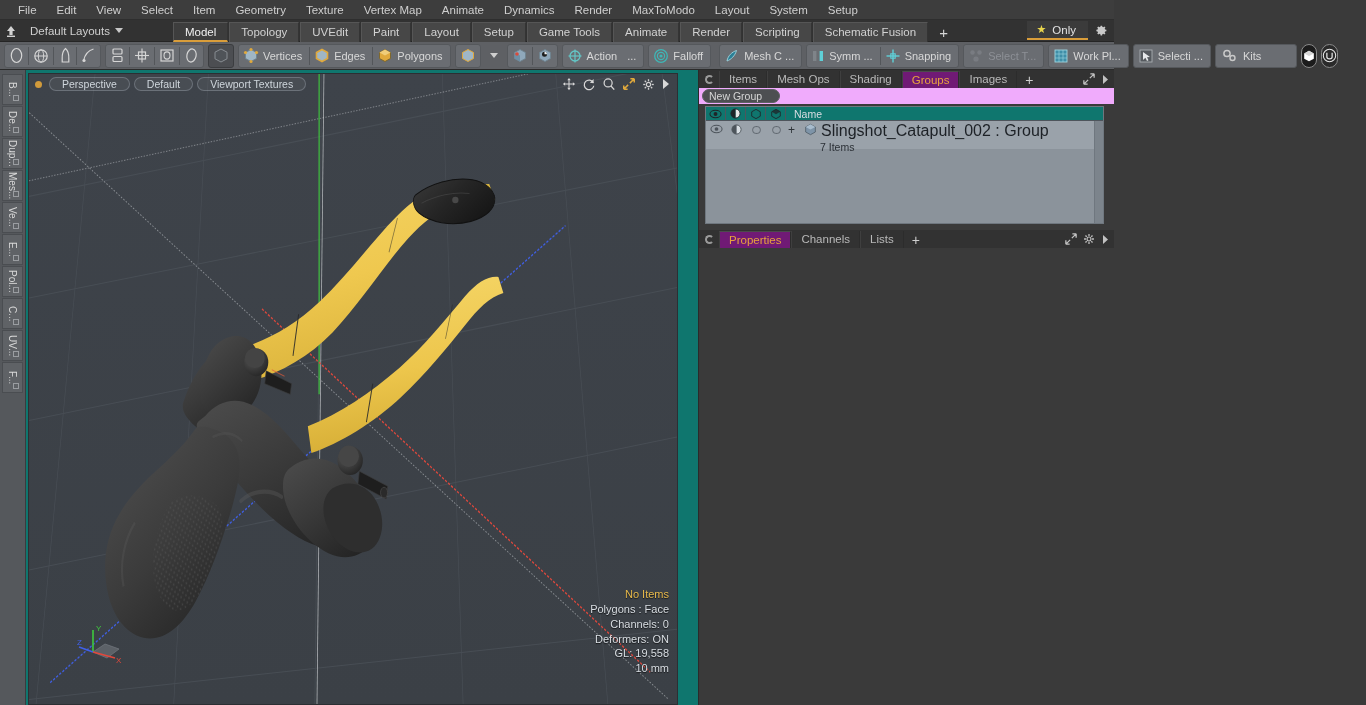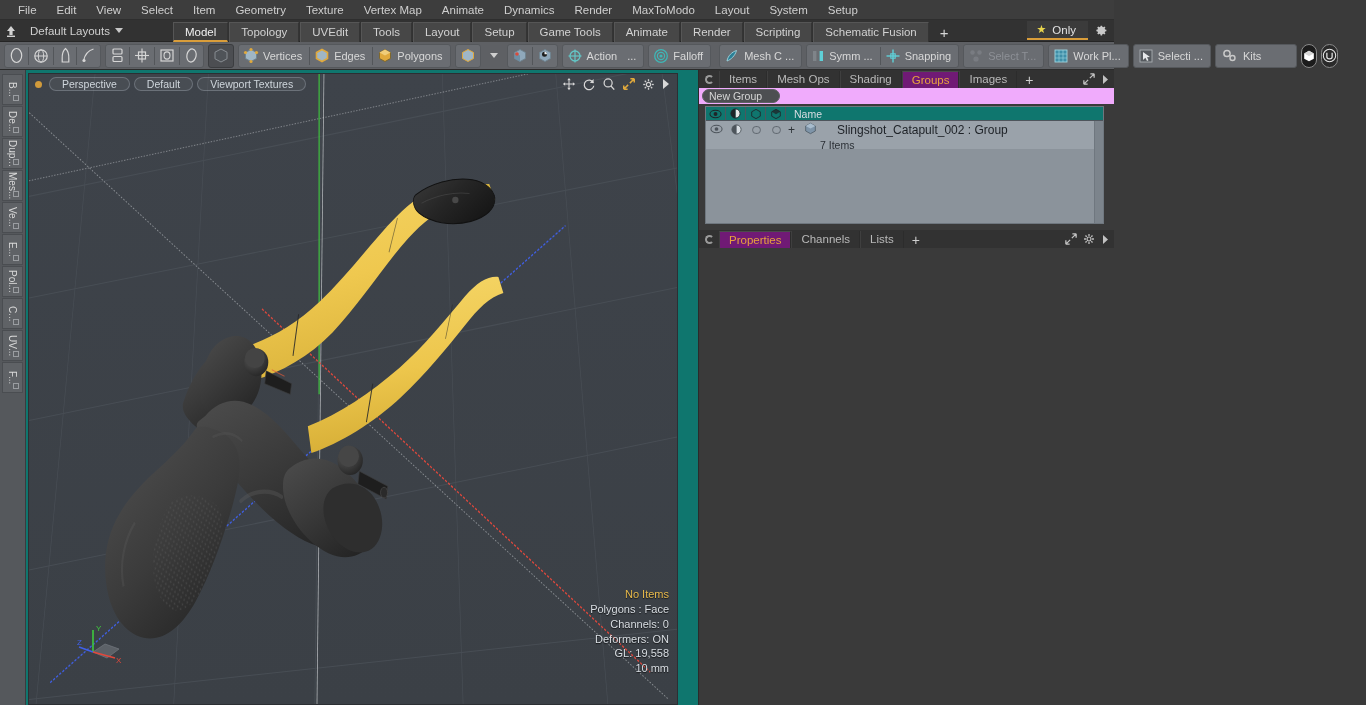--- a/index.html
+++ b/index.html
@@ -132,21 +132,21 @@
     margin:2px 10px 0 6px; background:#8b939b; border:1px solid #6f777f; flex:0 0 118px; display:flex; flex-direction:column;
   }
   .tree-head{ height:14px; display:flex; background:#0f766e; border-bottom:1px solid #4e555c; }
   .th-ic{ width:20px; display:flex; align-items:center; justify-content:center; border-right:1px solid #4e555c; }
   .th-name{ flex:1; color:#d8dde2; font-size:10.5px; line-height:14px; padding-left:8px; }
   .tree-body{ flex:1; position:relative; display:flex; }
   .tr-row{ display:flex; height:28px; width:100%; background:#9aa2aa; }
   .tr-ic{ width:20px; display:flex; align-items:flex-start; justify-content:center; padding-top:3px; }
   .tr-main{ flex:1; padding-left:6px; padding-top:1px; position:relative; }
   .tr-expand{ position:absolute; left:2px; top:4px; color:#2e3338; font-size:12px; line-height:10px; }
-  .tr-title{ display:flex; align-items:center; gap:20px; color:#1d2126; font-size:12px; padding-left:12px; }
+  .tr-title{ display:flex; align-items:center; gap:4px; color:#1d2126; font-size:16px; padding-left:12px; }
   .tr-sub{ color:#2b3036; font-size:10.5px; padding-left:28px; margin-top:1px; }
   .tree-scroll{ width:9px; background:#7c848c; border-left:1px solid #6f777f; }
   .tree-fill{ flex:1; background:#8b939b; }
 
   .ptabrow2{ margin-top:6px; }
   .prop-area{ flex:1 1 auto; background:#3a3a3a; }
 
   
   .statusbar{
     height:26px; flex:0 0 26px; background:#4a4d51; display:flex; align-items:center;
@@ -198,21 +198,21 @@
     </div>
     <div class="layout-sel">
       <span>Default Layouts</span>
       <span class="caret-dn"></span>
     </div>
 
     <div class="ltabs">
       <div class="ltab active">Model</div>
       <div class="ltab">Topology</div>
       <div class="ltab">UVEdit</div>
-      <div class="ltab">Tools</div>
+      <div class="ltab">Paint</div>
       <div class="ltab">Layout</div>
       <div class="ltab">Setup</div>
       <div class="ltab">Game Tools</div>
       <div class="ltab">Animate</div>
       <div class="ltab">Render</div>
       <div class="ltab">Scripting</div>
       <div class="ltab">Schematic Fusion</div>
       <div class="plus-tab">+</div>
     </div>
 

